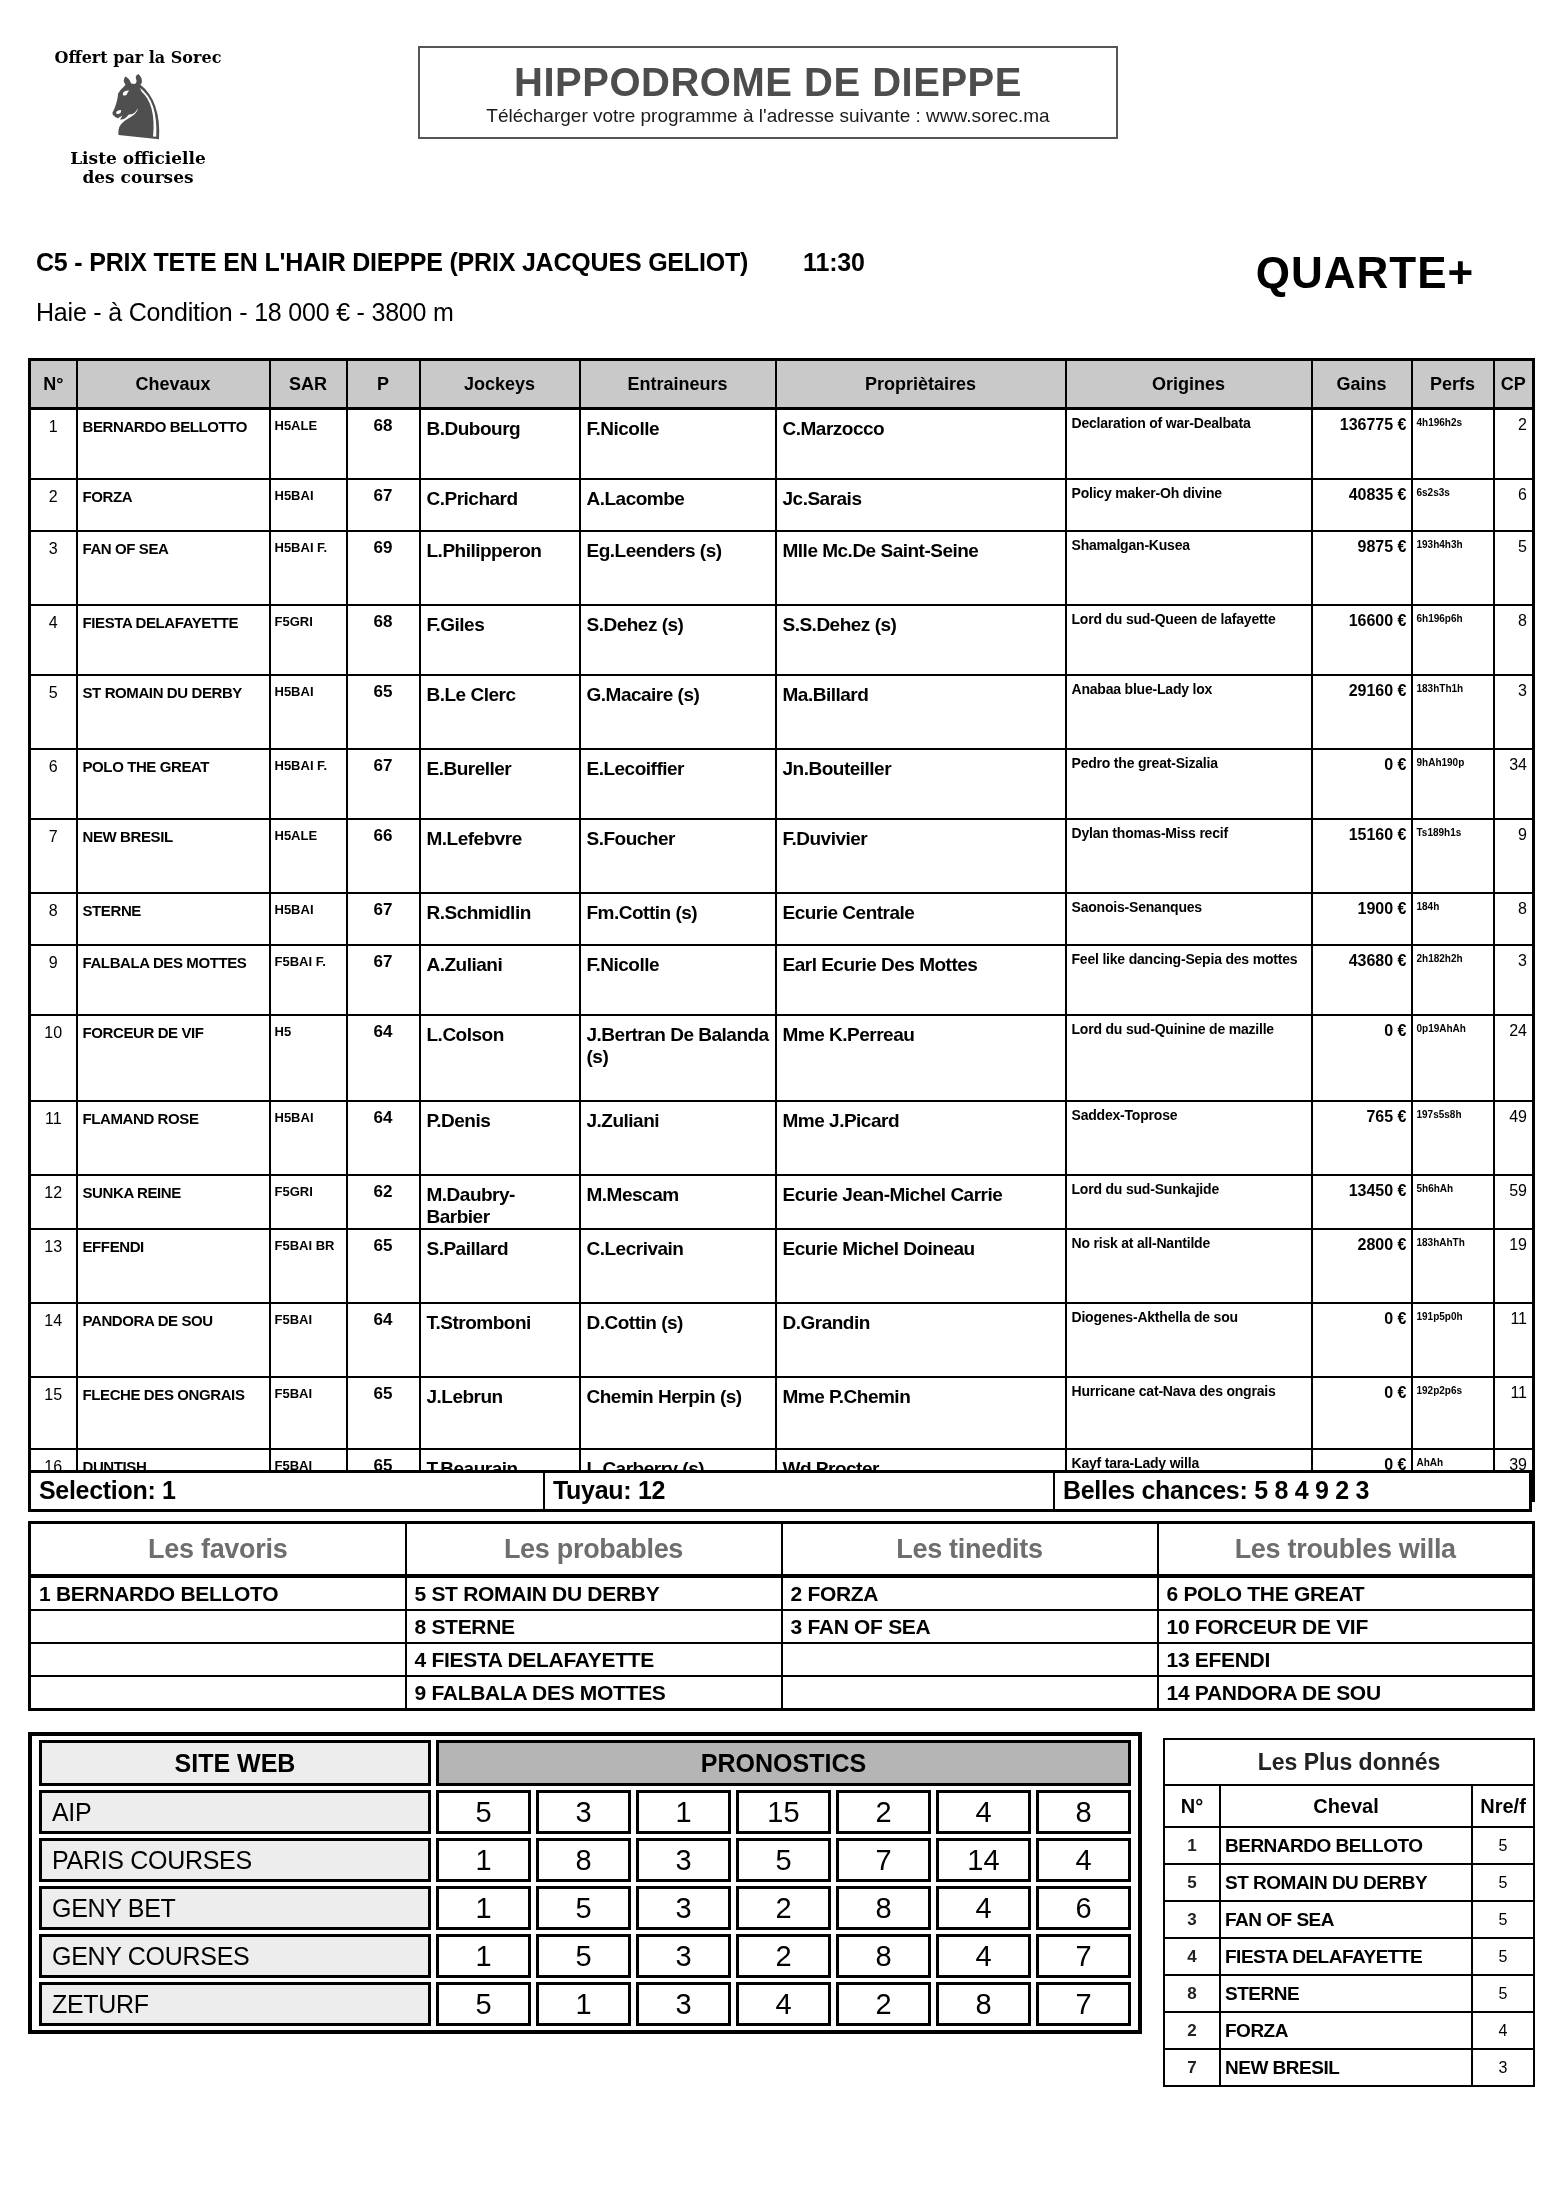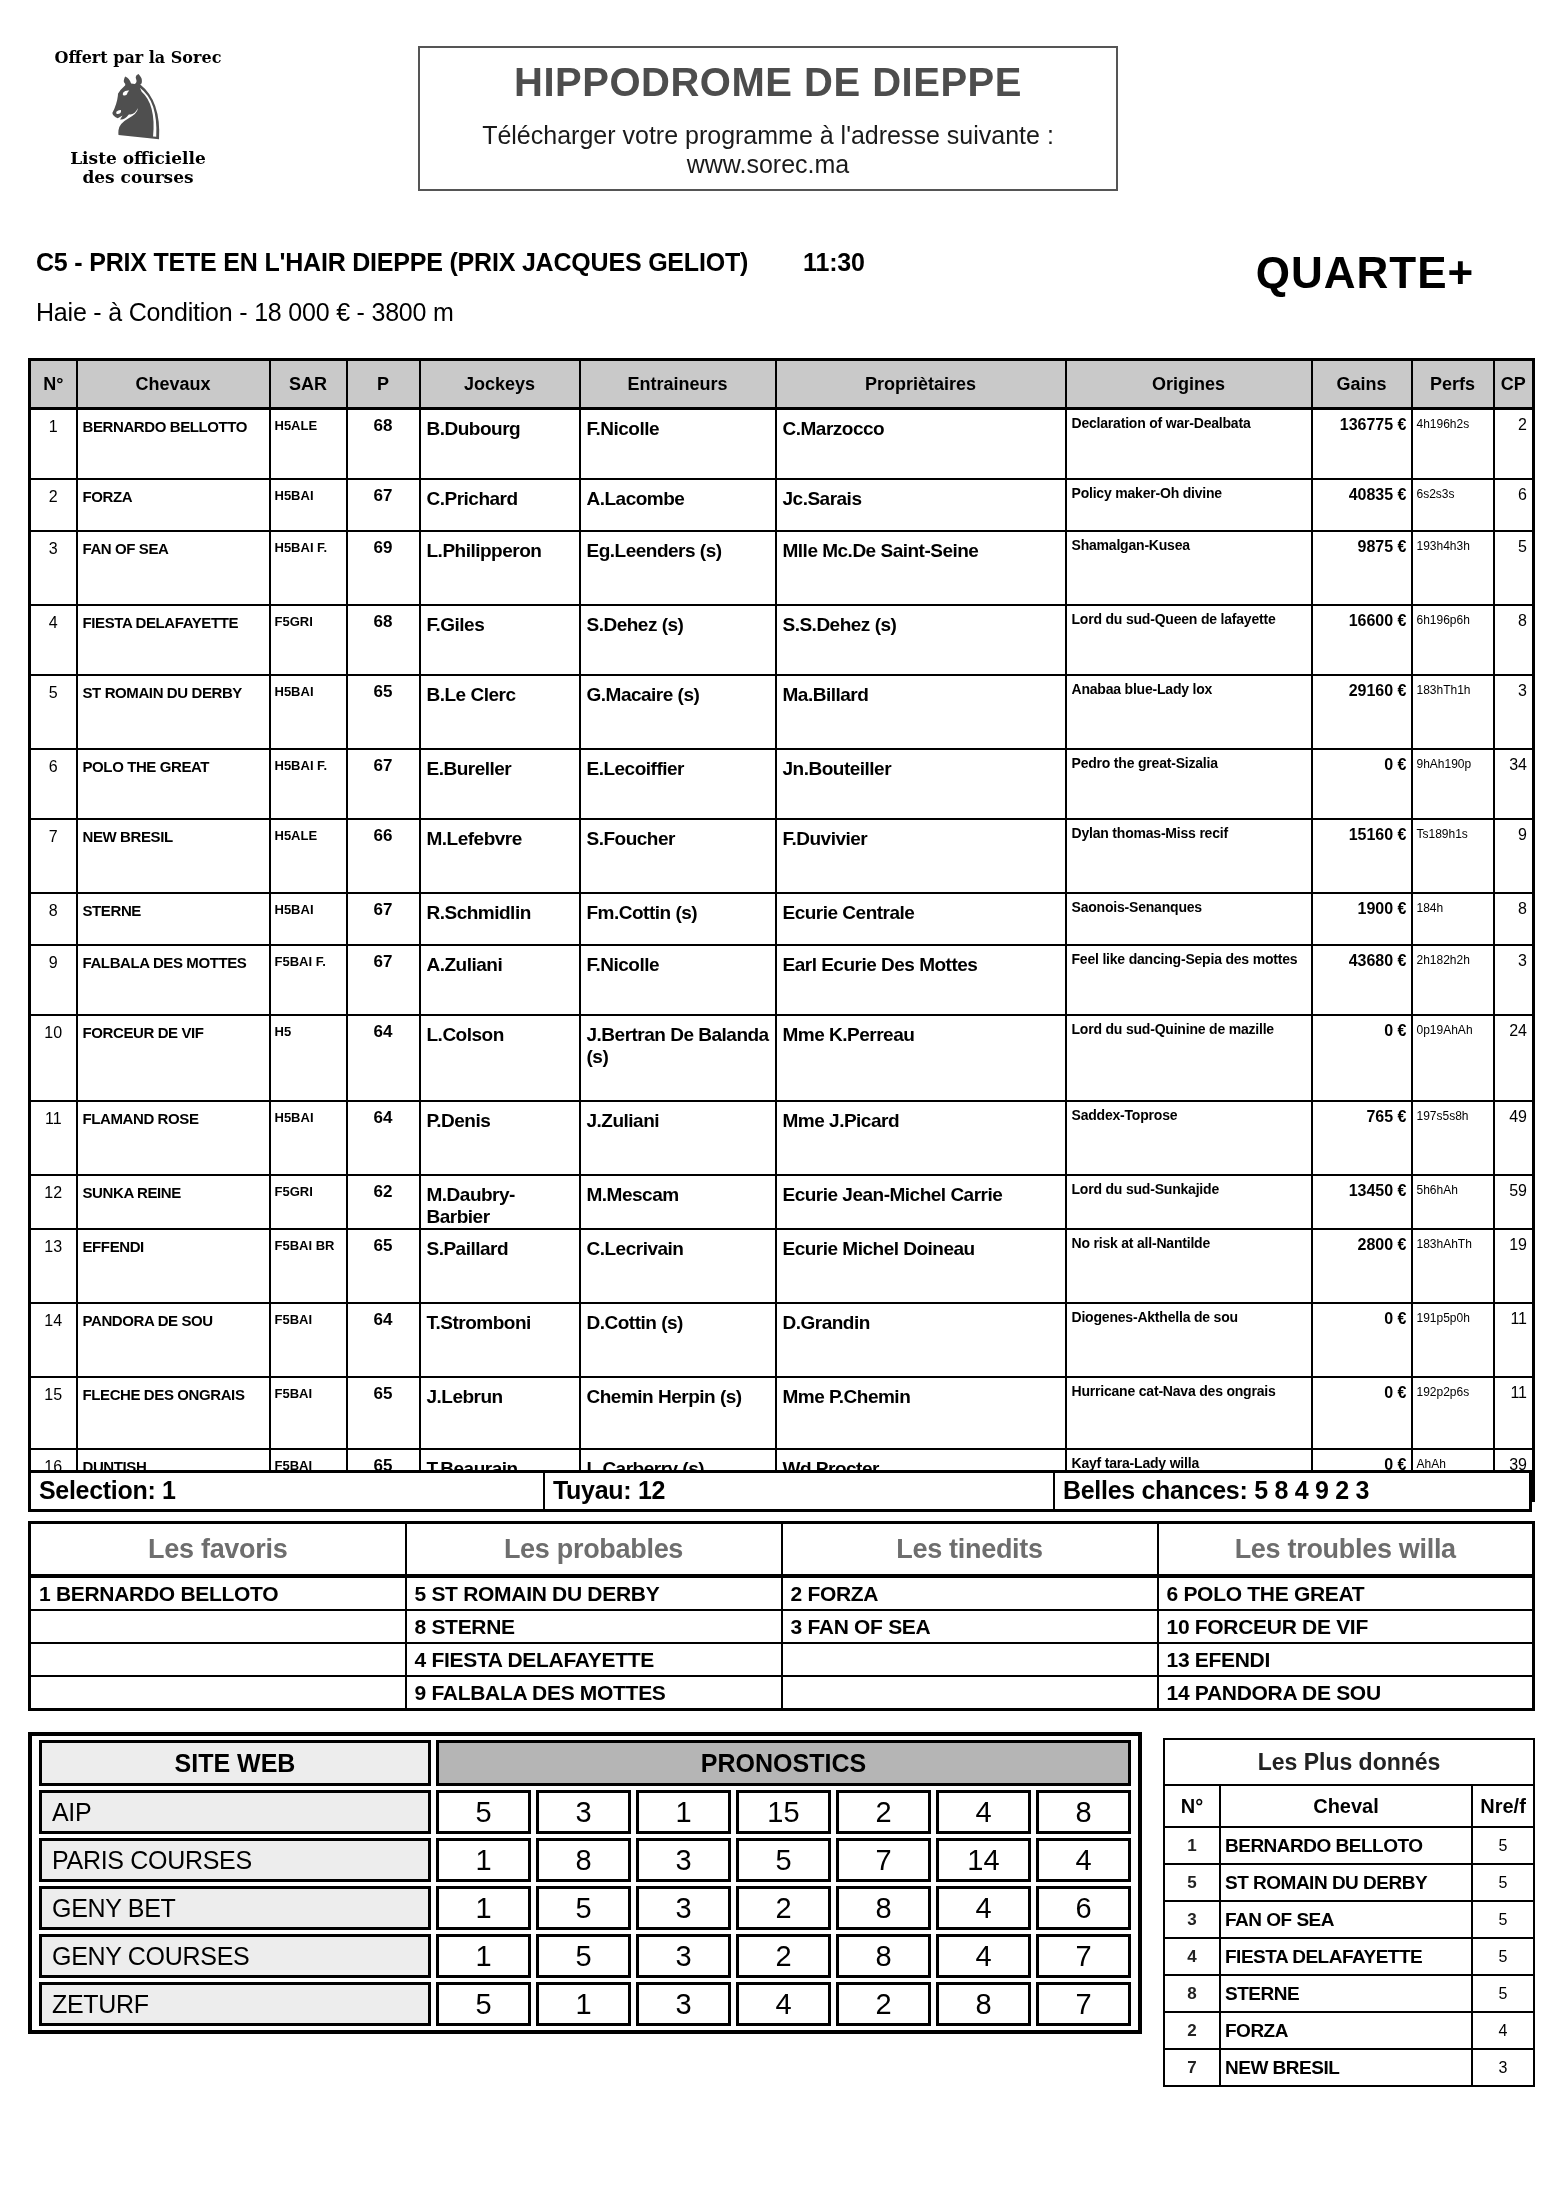--- a/index.html
+++ b/index.html
@@ -10,21 +10,21 @@
   .logo{position:absolute;left:48px;top:48px;width:180px;text-align:center;}
   .logo-offert{font-family:"DejaVu Serif",serif;font-weight:bold;font-size:16px;}
   .logo-horse{font-family:"DejaVu Sans",sans-serif;font-size:86px;line-height:.95;color:#4f4f4f;
               transform:rotate(6deg);display:inline-block;}
   .logo-liste{font-family:"DejaVu Serif",serif;font-weight:bold;font-size:17px;line-height:1.15;}
 
   .meeting-box{position:absolute;left:418px;top:46px;width:700px;box-sizing:border-box;
                border:2px solid #555;text-align:center;padding:10px 6px 10px 6px;background:#fff;}
   .meeting-line1{font-size:24px;font-weight:bold;color:#000;}
   .meeting-line2{font-size:40px;font-weight:bold;color:#4d4d4d;letter-spacing:.5px;margin-top:2px;}
-  .meeting-line3{font-size:25px;color:#1a1a1a;margin-top:16px;text-align:center;}
+  .meeting-line3{font-size:19px;color:#1a1a1a;margin-top:0;text-align:center;}
 
   
   .race-title{position:absolute;left:36px;top:248px;font-size:25px;font-weight:bold;letter-spacing:-.2px;}
   .race-time{margin-left:55px;}
   .race-cond{position:absolute;left:36px;top:298px;font-size:25px;letter-spacing:-.2px;}
   .bet-type{position:absolute;left:1190px;top:248px;width:350px;text-align:center;
             font-size:44px;font-weight:bold;letter-spacing:1px;}
 
   
   table.runners{position:absolute;left:28px;top:358px;width:1504px;border-collapse:collapse;
@@ -32,21 +32,21 @@
   .runners th,.runners td{border:2px solid #000;vertical-align:top;overflow:hidden;}
   .runners thead th{background:#c9c9c9;font-size:18px;font-weight:bold;text-align:center;
                     height:42px;vertical-align:middle;border-bottom:3px solid #000;padding:2px;}
   .c-num{font-size:16px;text-align:center;padding-top:8px;}
   .c-name{font-size:15px;font-weight:bold;letter-spacing:-.4px;padding:8px 2px 0 5px;}
   .c-sar{font-size:13px;font-weight:bold;padding:8px 1px 0 4px;}
   .c-p{font-size:17px;font-weight:bold;text-align:center;padding-top:6px;}
   .c-jockey,.c-trainer,.c-owner{font-size:19px;font-weight:bold;letter-spacing:-.5px;padding:8px 2px 0 6px;}
   .c-origins{font-size:14px;font-weight:bold;letter-spacing:-.2px;padding:5px 2px 0 5px;}
   .c-gains{font-size:16px;font-weight:bold;text-align:right;padding:6px 4px 0 0;}
-  .c-perfs{font-size:12px;font-weight:normal;word-break:break-all;line-height:1.55;padding:5px 10px 0 4px;margin-left:24px;}
+  .c-perfs{font-size:10px;font-weight:bold;word-break:break-all;line-height:1.55;padding:5px 10px 0 4px;margin-left:24px;}
   .c-cp{font-size:16px;text-align:right;padding:6px 5px 0 0;}
 
   
   .summary{position:absolute;left:28px;top:1470px;width:1504px;height:42px;border:3px solid #000;
            display:flex;box-sizing:border-box;background:#fff;}
   .summary .cell{font-size:25px;font-weight:bold;letter-spacing:-.3px;padding:3px 0 0 8px;box-sizing:border-box;}
   .summary .cell+.cell{border-left:2px solid #000;}
   .sum-1{width:512px;} .sum-2{width:510px;} .sum-3{flex:1;}
 
   

